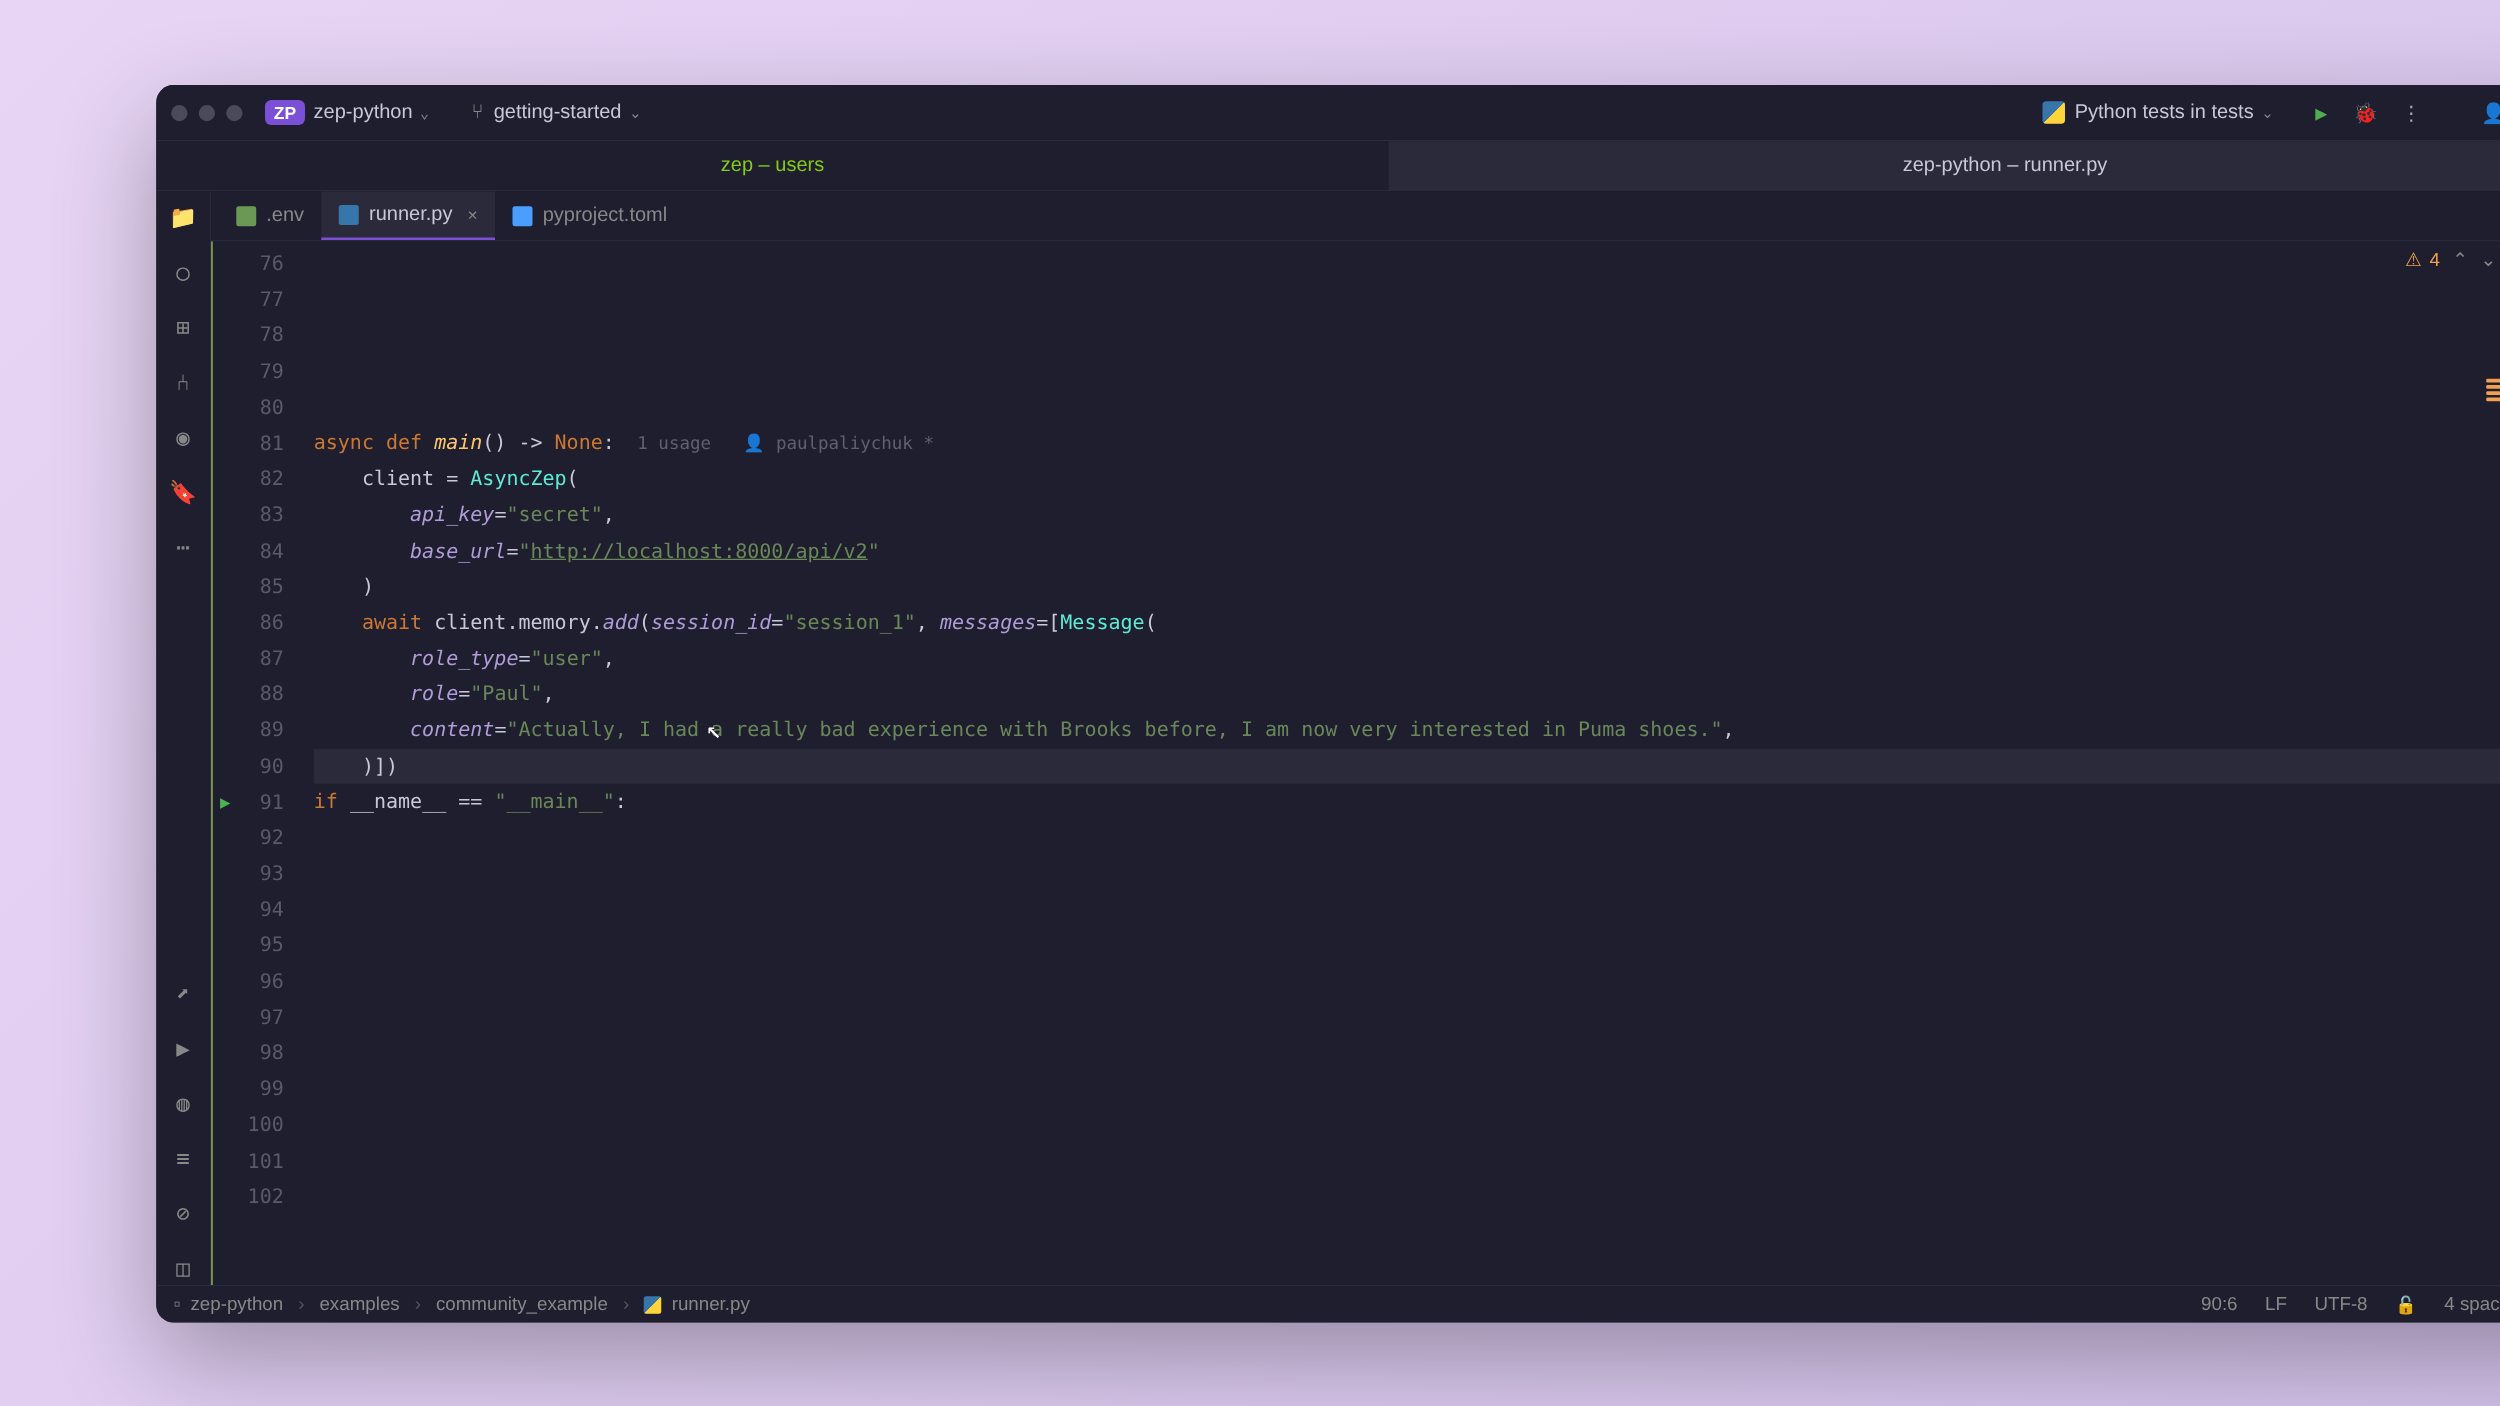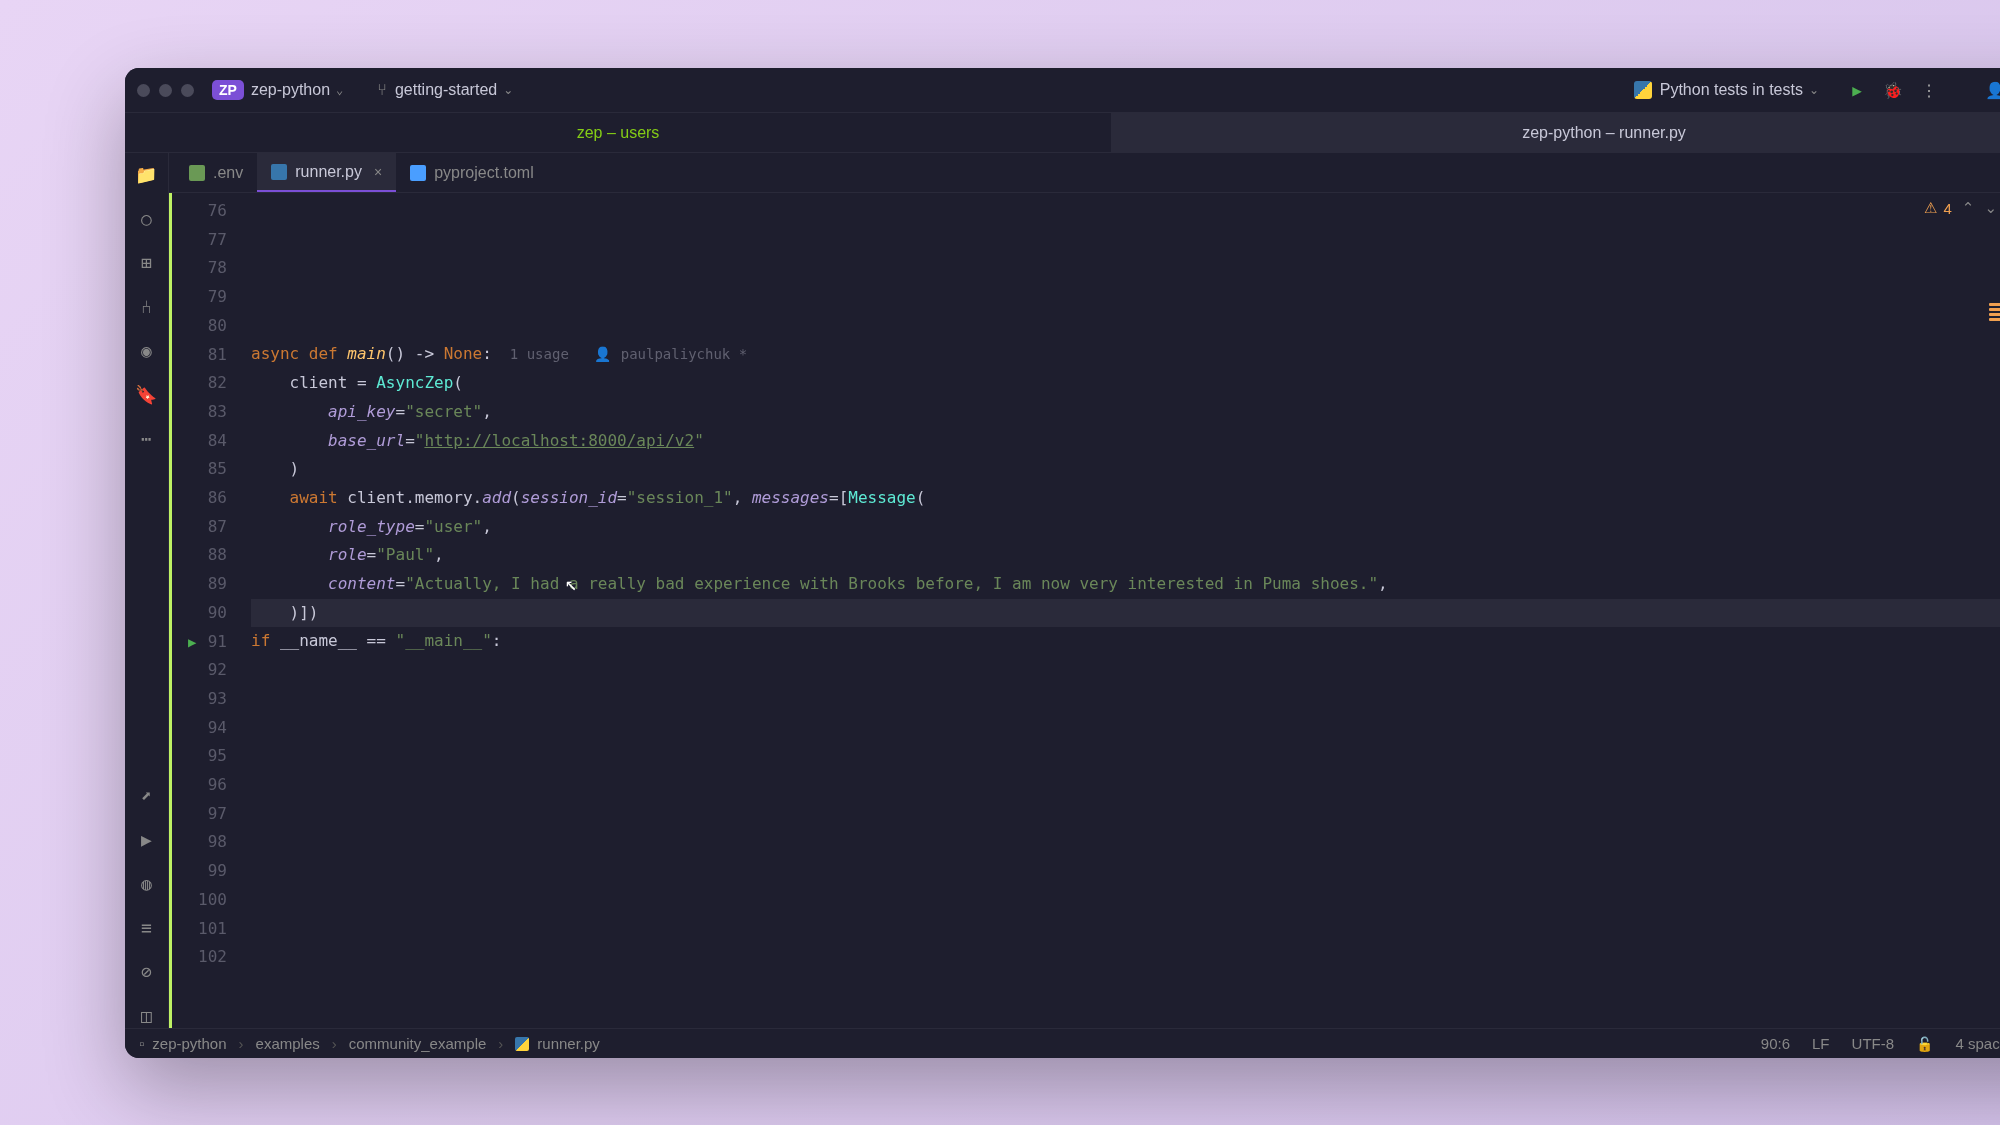--- a/index.html
+++ b/index.html
@@ -49,21 +49,21 @@
 .tabs { height: 40px; display: flex; align-items: center; background: #1e1e2e; border-bottom: 1px solid #2a2a3a; padding-left: 6px; }
 .file-tab { height: 100%; display: flex; align-items: center; padding: 0 14px; color: #888; font-size: 16px; font-family: -apple-system, sans-serif; gap: 8px; cursor: pointer; }
 .file-tab.active { background: #2a2a3a; color: #c8c8d8; border-bottom: 2px solid #7b4fd6; }
 .file-icon { width: 16px; height: 16px; }
 .file-icon.env { background: #6a9955; border-radius: 2px; }
 .file-icon.py { background: #3776ab; border-radius: 2px; }
 .file-icon.toml { background: #4a9eff; border-radius: 2px; }
 .close-x { color: #888; margin-left: 4px; font-size: 14px; }
 .tab-more { margin-left: auto; margin-right: 10px; color: #888; cursor: pointer; }
 .code-wrap { flex: 1; display: flex; overflow: hidden; position: relative; }
-.gutter { width: 72px; background: #1e1e2e; text-align: right; padding: 4px 14px 0 10px; color: #5a5a6a; font-size: 16px; line-height: 28.7px; user-select: none; border-left: 3px solid #bef264; }
+.gutter { width: 72px; background: #1e1e2e; text-align: right; padding: 4px 14px 0 0; color: #5a5a6a; font-size: 16px; line-height: 28.7px; user-select: none; border-left: 1px solid #bef264; }
 .play-gutter { position: absolute; left: 78px; color: #4caf50; font-size: 14px; }
 .code { flex: 1; padding: 4px 0 0 10px; font-size: 16px; line-height: 28.7px; color: #c8c8d8; position: relative; }
 .line { white-space: pre; height: 28.7px; }
 .line.hl { background: #2a2a3a; }
 .kw { color: #cc7832; }
 .fn { color: #ffc66d; font-style: italic; }
 .fn2 { color: #b09cd8; font-style: italic; }
 .cls { color: #5eead4; }
 .str { color: #6a8759; }
 .str-u { color: #6a8759; text-decoration: underline; }

